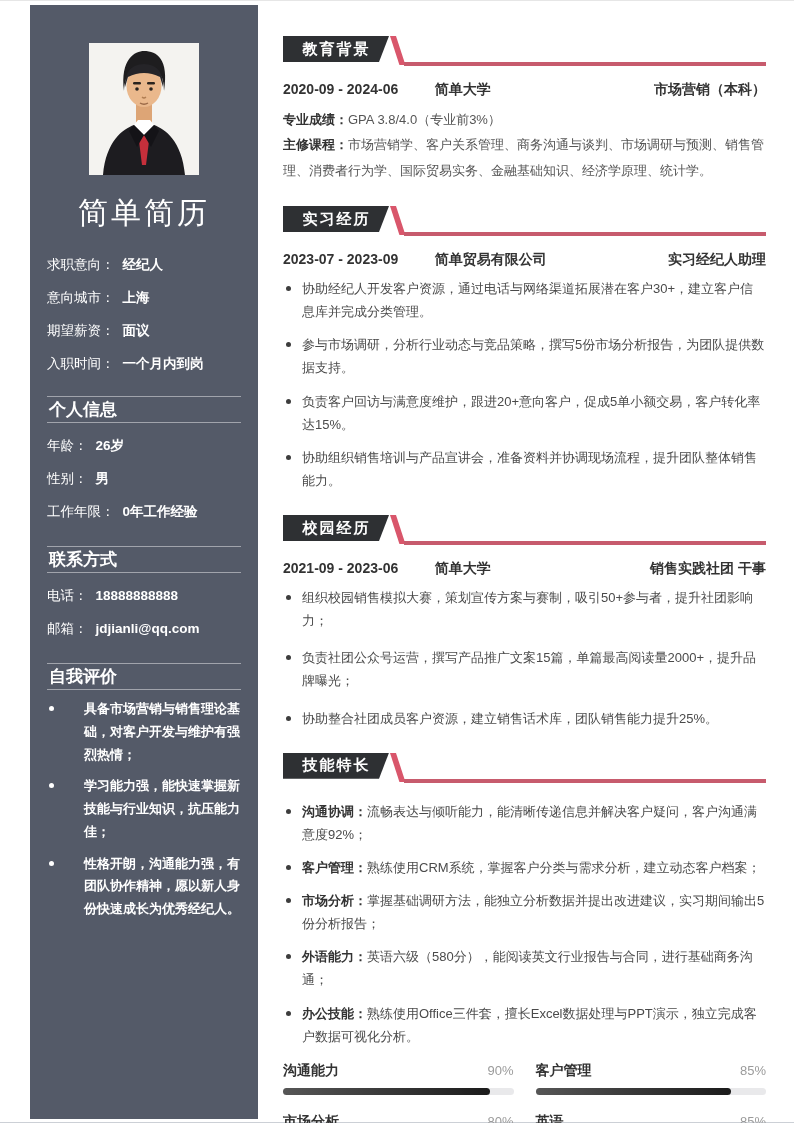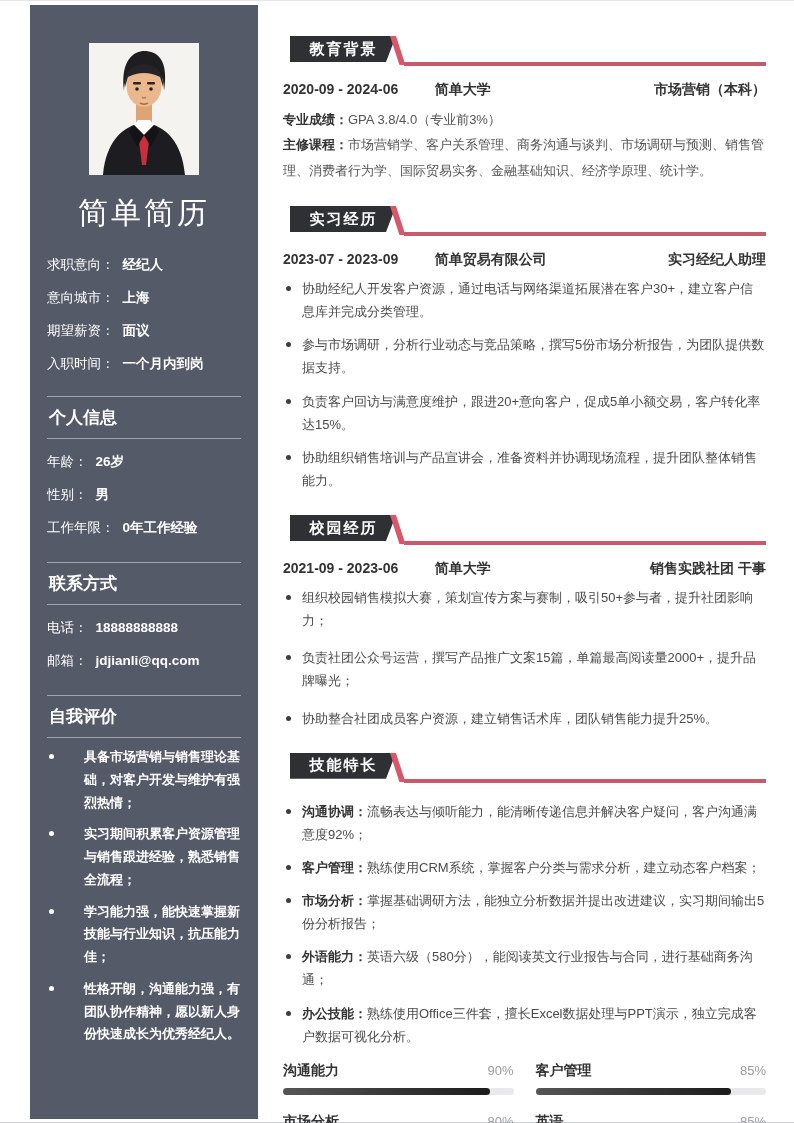--- a/index.html
+++ b/index.html
@@ -35,37 +35,37 @@
   .photo-wrap svg{display:block;width:100%;height:100%;}
   .resume-name{
     text-align:center;font-size:30px;font-weight:normal;letter-spacing:3px;
     margin-top:18px;color:#fff;
   }
   .side-rows{margin-top:14px;}
   .side-row{font-size:13.5px;line-height:33px;white-space:nowrap;}
   .side-row .lab{font-weight:normal;}
   .side-row .val{font-weight:bold;margin-left:8px;}
   .side-heading{
-    margin-top:16px;padding:9px 2px;font-size:17px;font-weight:bold;color:#fff;
+    margin-top:16px;padding:1px 2px;font-size:17px;font-weight:bold;color:#fff;
     border-top:1px solid rgba(255,255,255,.45);
     border-bottom:1px solid rgba(255,255,255,.45);
   }
   .side-body{padding:6px 0 2px;}
   .side-bullets{margin-top:8px;}
   .side-bullet{display:flex;margin-bottom:9px;font-size:13px;line-height:1.75;font-weight:bold;gap:20px;}
   .side-bullet .dot{
     flex:none;width:5px;height:5px;border-radius:50%;background:#fff;
     margin:8px 10px 0 2px;
   }
   
   .main{flex:1;padding:35px 28px 0 25px;}
   .section{margin-bottom:23px;}
   .sec-header{position:relative;height:31px;}
   .sec-badge{
-    position:absolute;left:7px;top:0;height:26px;width:106px;
+    position:absolute;left:0;top:0;height:26px;width:106px;
     background:var(--badge-bg);
     clip-path:polygon(0 0,100% 0,calc(100% - 10px) 100%,0 100%);
     display:flex;align-items:center;justify-content:center;padding-left:9px;
   }
   .sec-badge span{color:#fff;font-size:15px;font-weight:bold;letter-spacing:2px;padding-right:8px;}
   .sec-stripe{
     position:absolute;left:107px;top:0;width:6px;height:29px;
     background:var(--accent);transform:skewX(18deg);transform-origin:top left;
   }
   .sec-line{
@@ -169,24 +169,20 @@
     </div>
 
     <h3 class="side-heading">自我评价</h3>
     <div class="side-bullets">
       <div class="side-bullet">
         <span class="dot"></span>
         <p>具备市场营销与销售理论基础，对客户开发与维护有强烈热情；</p>
       </div>
       <div class="side-bullet">
         <span class="dot"></span>
-        <p>实习期间积累客户资源管理与销售跟进经验，熟悉销售全流程；</p>
-      </div>
-      <div class="side-bullet">
-        <span class="dot"></span>
         <p>学习能力强，能快速掌握新技能与行业知识，抗压能力佳；</p>
       </div>
       <div class="side-bullet">
         <span class="dot"></span>
         <p>性格开朗，沟通能力强，有团队协作精神，愿以新人身份快速成长为优秀经纪人。</p>
       </div>
     </div>
   </aside>
 
   <main class="main">

